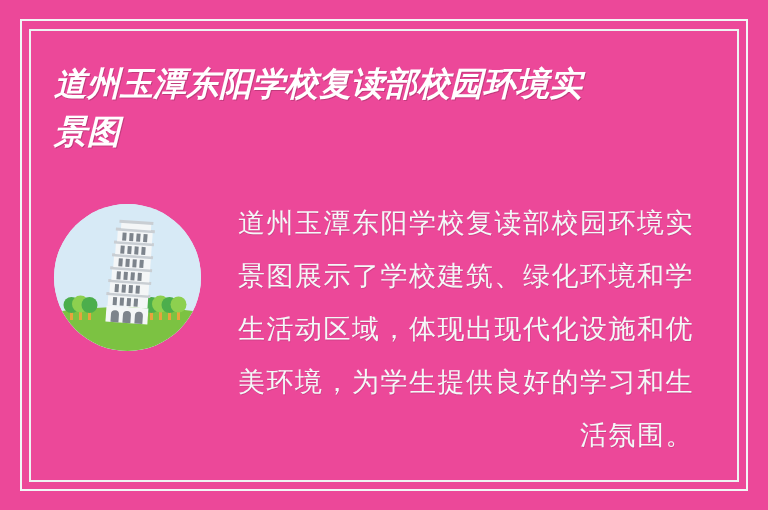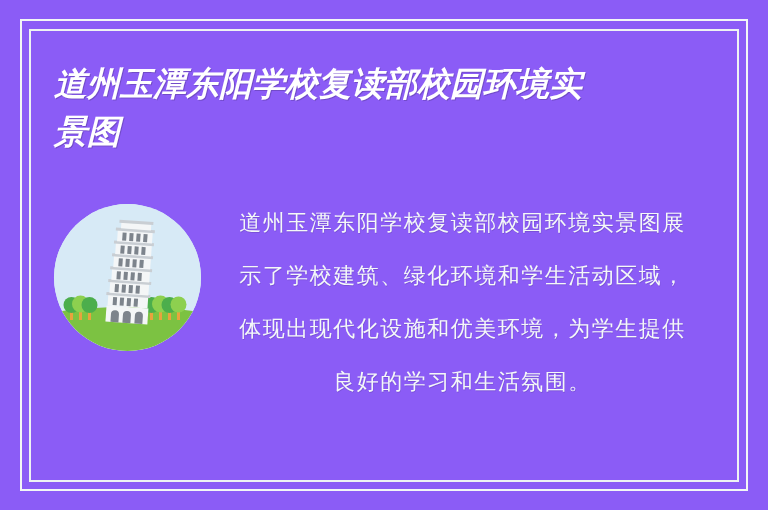--- a/index.html
+++ b/index.html
@@ -10,21 +10,21 @@
     width: 768px;
     height: 510px;
     overflow: hidden;
     background: #1d4349;
     font-family: "Liberation Sans", "DejaVu Sans", sans-serif;
   }
   .poster {
     position: relative;
     width: 768px;
     height: 510px;
-    background: #8b5cf6;
+    background: #ec4899;
     box-sizing: border-box;
   }
   
   .frame-outer {
     position: absolute;
     left: 20px;
     top: 19px;
     width: 728px;
     height: 472px;
     border: 2px solid #f2f6f6;
@@ -85,25 +85,25 @@
     display: block;
     width: 147px;
     height: 147px;
   }
 
   
   .body-text {
     flex: 1 1 auto;
     margin-left: 30px;
     color: #f4f8f8;
-    font-size: 22px;
+    font-size: 27px;
     line-height: 53px;
     font-family: "DejaVu Sans", "Liberation Sans", sans-serif;
     letter-spacing: 1.5px;
-    text-align: center;
+    text-align: right;
     font-weight: 400;
     text-shadow: 0.5px 0.5px 0 rgba(0,0,0,0.12);
     width: 420px;
     word-break: break-all;
   }
 </style>
 </head>
 <body>
 
 <div class="poster">

